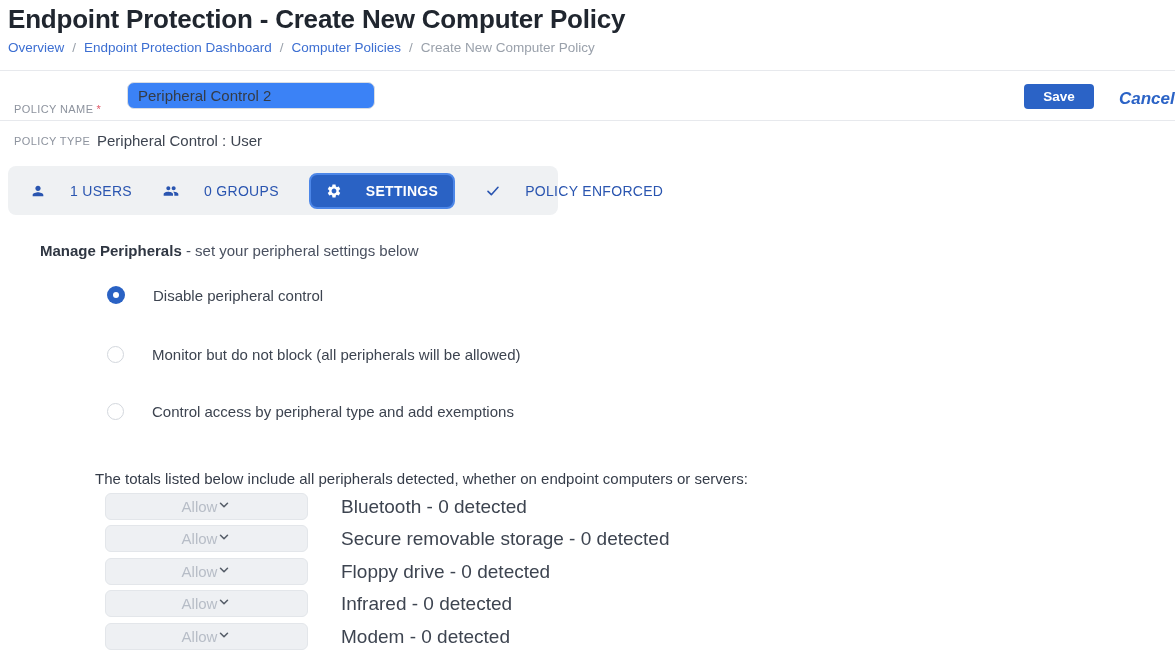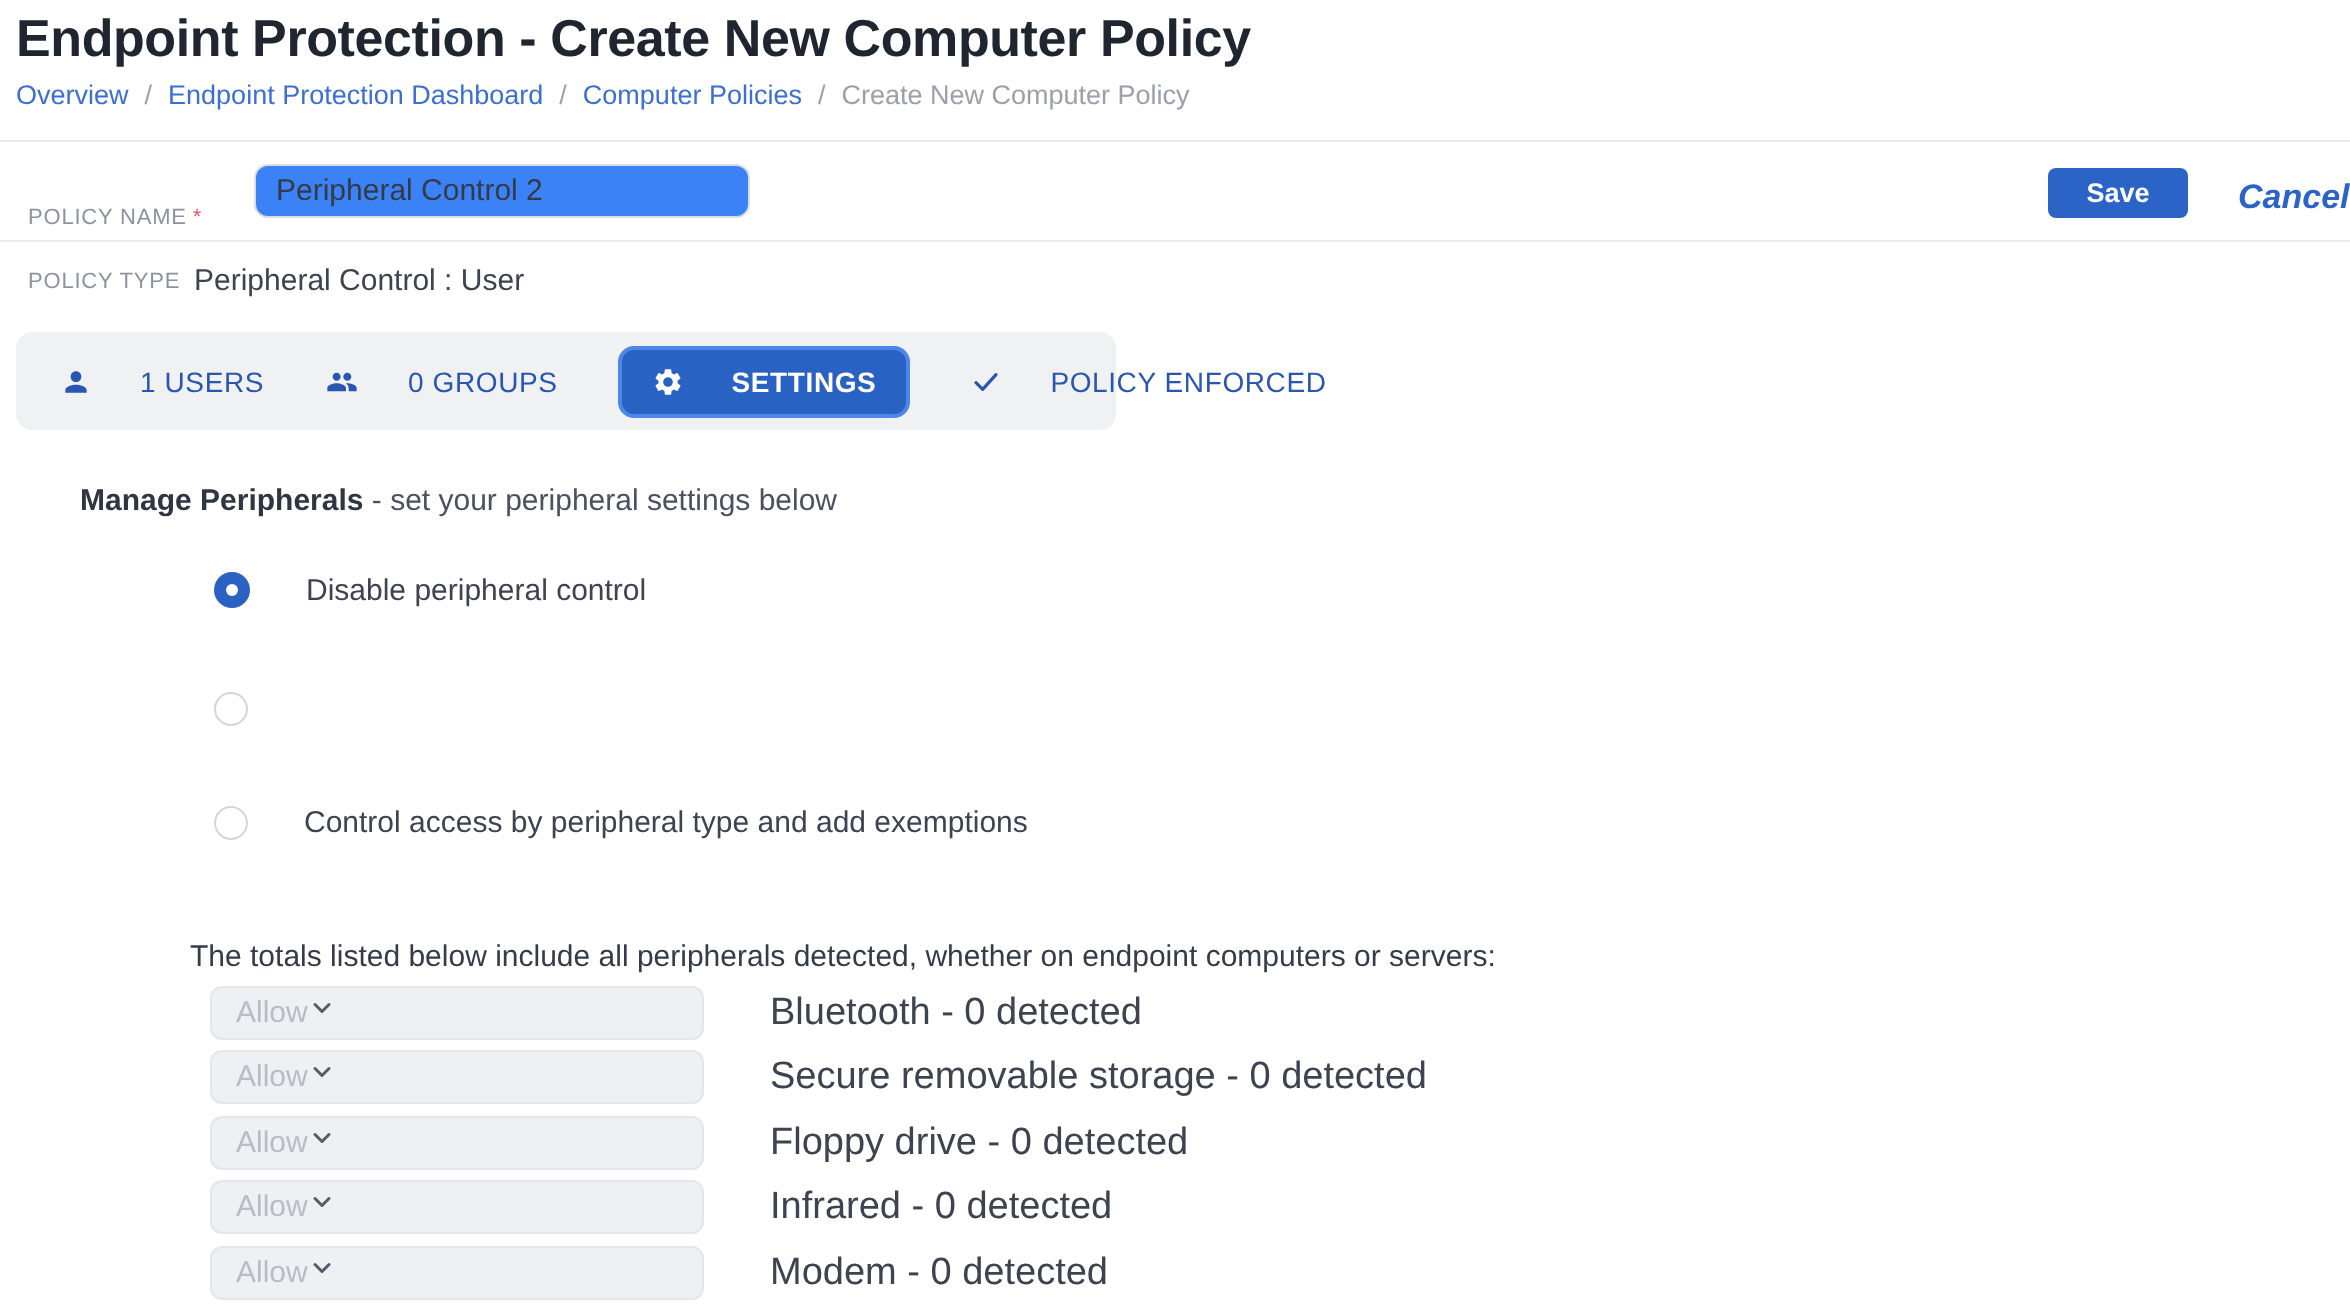--- a/index.html
+++ b/index.html
@@ -126,25 +126,25 @@
 
   .totals-note{left:95px;top:470px;font-size:15px;color:#353c49;}
 
   .periph-row{left:105px;display:flex;align-items:center;}
   .periph-row-0{top:493px;}
   .periph-row-1{top:525px;}
   .periph-row-2{top:558px;}
   .periph-row-3{top:590px;}
   .periph-row-4{top:623px;}
   .periph-select{
-    width:247px;height:27px;
+    width:203px;height:27px;
     background:var(--dropdown-bg);
     border:1px solid var(--dropdown-border);
     border-radius:6px;
-    display:flex;align-items:center;justify-content:flex-start;
+    display:flex;align-items:center;justify-content:center;
     padding:0 12px;cursor:pointer;
   }
   .periph-select .sel-value{font-size:15px;color:var(--dropdown-text);}
   .periph-label{margin-left:33px;font-size:19px;color:#3d4450;}
 </style>
 </head>
 <body>
 
 <h1 class="abs page-title">Endpoint Protection - Create New Computer Policy</h1>
 
@@ -211,20 +211,21 @@
 <div class="abs section-heading">
   <b>Manage Peripherals</b><span> - set your peripheral settings below</span>
 </div>
 
 <div class="abs radio-row radio-row-0">
   <span class="radio-circle selected"></span>
   <span class="radio-label">Disable peripheral control</span>
 </div>
 <div class="abs radio-row radio-row-1">
   <span class="radio-circle"></span>
+  <span class="radio-label">Monitor but do not block (all peripherals will be allowed)</span>
 </div>
 <div class="abs radio-row radio-row-2">
   <span class="radio-circle"></span>
   <span class="radio-label">Control access by peripheral type and add exemptions</span>
 </div>
 
 <div class="abs totals-note">The totals listed below include all peripherals detected, whether on endpoint computers or servers:</div>
 
 <div class="abs periph-row periph-row-0">
   <div class="periph-select">

